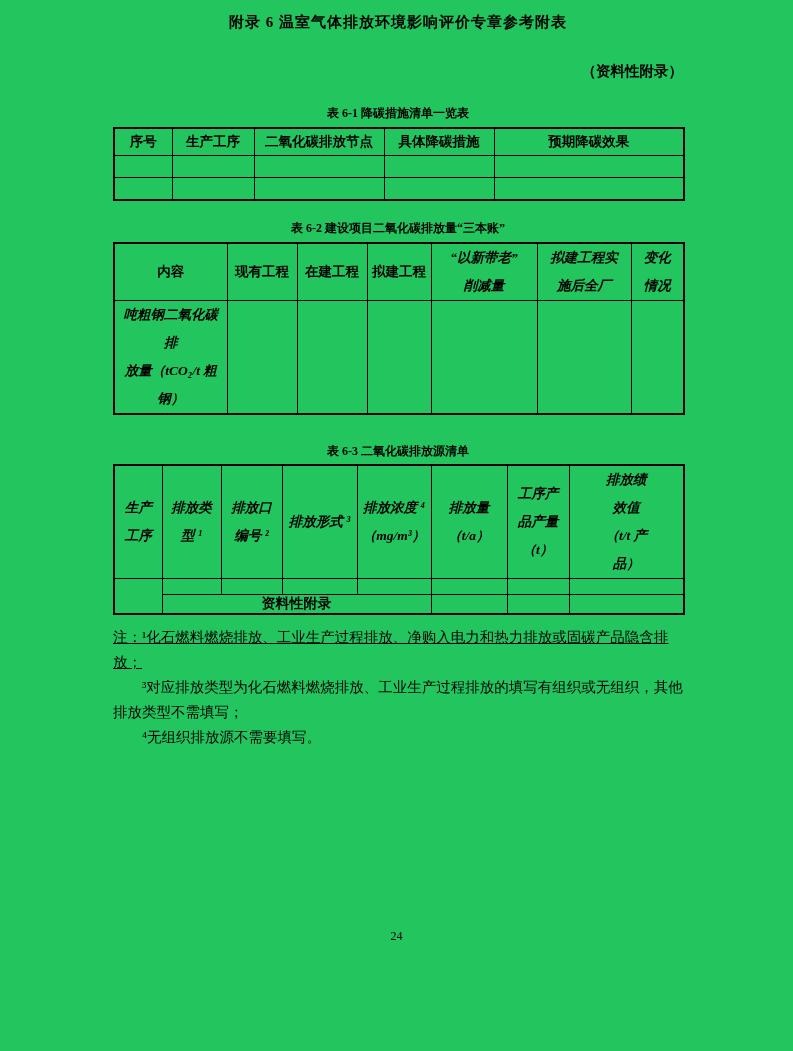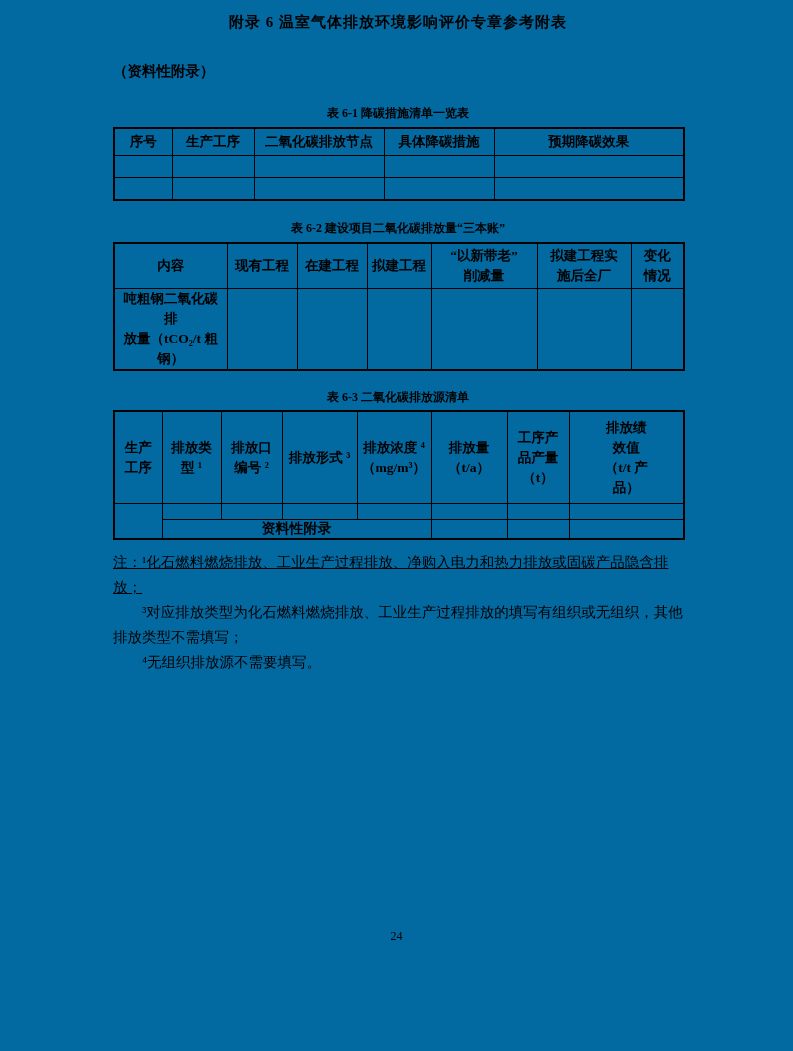--- a/index.html
+++ b/index.html
@@ -1,37 +1,37 @@
 <!DOCTYPE html>
 <html><head>
 <meta charset="utf-8">
 <style>
   html,body { margin:0; padding:0; background:#e8e8e8; }
   .page {
-    width:793px; height:1051px; background:#0369a1; margin:0 auto;
+    width:793px; height:1051px; background:#22c55e; margin:0 auto;
     position:relative; overflow:hidden;
     font-family:"Liberation Serif","DejaVu Serif",serif; color:#000;
   }
   .content { margin-left:113px; width:570px; padding-top:13px; }
 
   .doc-title { font-size:15px; font-weight:bold; text-align:center; margin:0; letter-spacing:1px; }
-  .doc-subtitle { font-size:14.5px; font-weight:bold; text-align:left; margin:30px 0 0 0; }
+  .doc-subtitle { font-size:14.5px; font-weight:bold; text-align:right; margin:30px 0 0 0; }
 
   .caption { font-size:12px; font-weight:bold; text-align:center; }
   .caption-1 { margin:24px 0 5px 0; }
   .caption-2 { margin:19px 0 5px 0; }
-  .caption-3 { margin:18px 0 4px 0; }
+  .caption-3 { margin:28px 0 4px 0; }
 
   table { border-collapse:collapse; width:570px; table-layout:fixed; border:2px solid #000; }
   th, td {
     border:1px solid #000; text-align:center; vertical-align:middle;
     font-size:13.5px; padding:0 2px; overflow:hidden;margin-left:12px;
   }
   th { font-weight:bold; }
-  .pre { white-space:pre-line; line-height:20px; }
+  .pre { white-space:pre-line; line-height:28px;font-style:italic; }
 
   .t1 thead th { height:26px; }
   .t1 tbody td { height:21px; }
 
   .t2 th, .t2 td { height:44px; }
 
   .t3 thead th { height:91px; }
   .t3 .data-row td { height:15px; }
   .t3 .total-row td { height:18px; }
   .t3 .total-cell { font-weight:bold; font-size:14px; }

